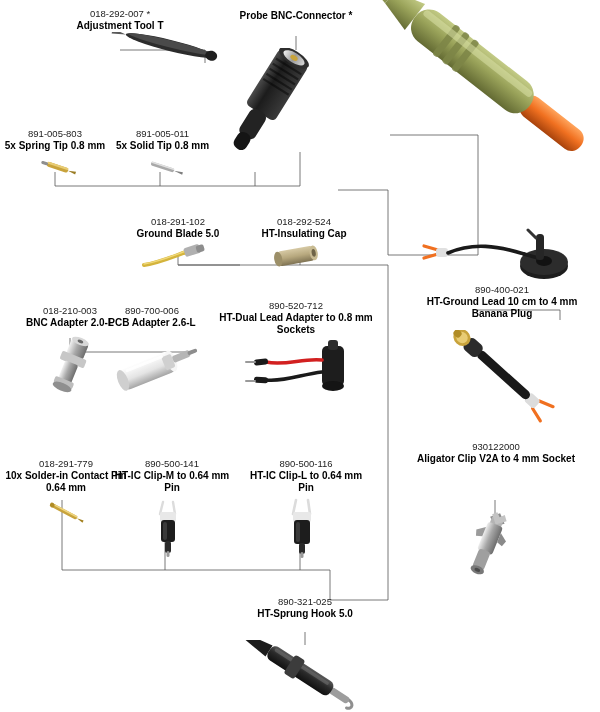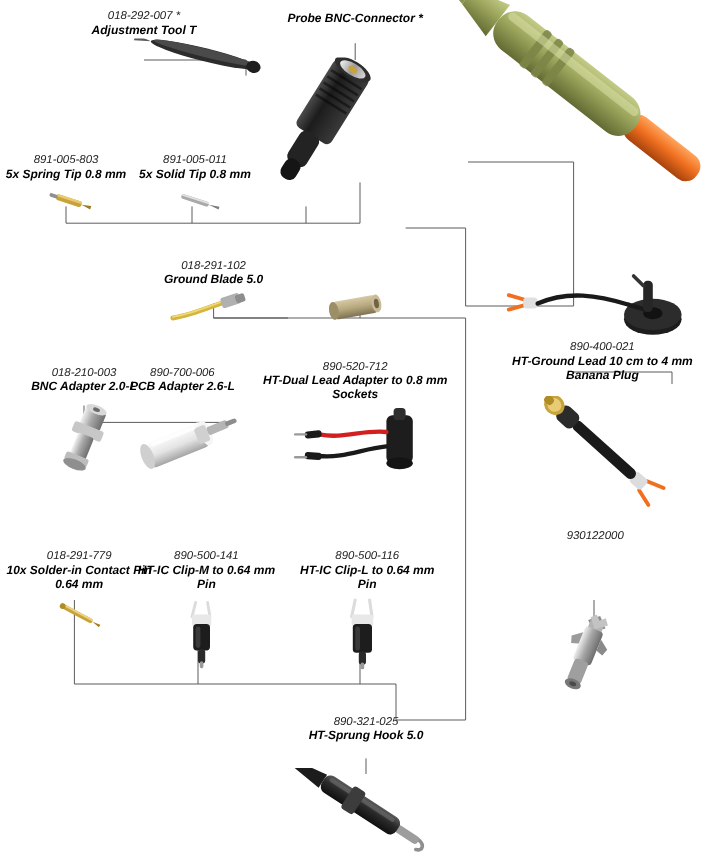--- a/index.html
+++ b/index.html
@@ -10,21 +10,20 @@
     width: 600px;
     height: 712px;
     background: #ffffff;
     font-family: "Liberation Sans", sans-serif;
     overflow: hidden;
   }
   #stage {
     position: relative;
     width: 514px;
     height: 712px;
-    font-style: italic;
   }
   .labels {
     position: absolute;
     text-align: center;
     line-height: 1.25;
     color: #1a1a1a;
   }
   .code {
     font-size: 9.5px;
     font-weight: normal;
@@ -230,20 +229,24 @@
   </div>
   <svg class="art" style="left:140px; top:243px;" width="76" height="28" viewBox="0 0 76 28">
     <g>
       <path d="M4,22 C18,20 32,14 46,9" stroke="#d4b43c" stroke-width="4" fill="none" stroke-linecap="round"></path>
       <path d="M4,21 C18,19 32,13 46,8" stroke="#f0d878" stroke-width="1.4" fill="none" stroke-linecap="round"></path>
       <rect x="44" y="3" width="16" height="9" rx="2" fill="#b0b0b0" transform="rotate(-18 52 7)"></rect>
       <rect x="56" y="2" width="8" height="7" rx="2" fill="#8d8d8d" transform="rotate(-18 60 5)"></rect>
     </g>
   </svg>
 
+  <div class="labels" style="left:238px; top:216px; width:132px;">
+    <div class="code">018-292-524</div>
+    <div class="name">HT-Insulating Cap</div>
+  </div>
   <svg class="art" style="left:268px; top:243px;" width="62" height="26" viewBox="0 0 62 26">
     <defs>
       <linearGradient id="gTan" x1="0" y1="0" x2="0" y2="1">
         <stop offset="0%" stop-color="#d6c9a4"></stop>
         <stop offset="50%" stop-color="#b7a87e"></stop>
         <stop offset="100%" stop-color="#7e7252"></stop>
       </linearGradient>
     </defs>
     <g transform="rotate(-10 31 13)">
       <rect x="10" y="5" width="36" height="15" rx="3" fill="url(#gTan)"></rect>
@@ -380,20 +383,21 @@
       <rect x="11" y="14" width="18" height="10" rx="2" fill="#e8e8e8"></rect>
       <rect x="12" y="22" width="16" height="24" rx="3" fill="#1d1d1d"></rect>
       <rect x="14" y="24" width="4" height="20" rx="2" fill="#3a3a3a"></rect>
       <rect x="17" y="45" width="6" height="11" rx="2.5" fill="#2a2a2a"></rect>
       <rect x="18.5" y="54" width="3" height="6" rx="1.5" fill="#9a9a9a"></rect>
     </g>
   </svg>
 
   <div class="labels" style="left:410px; top:441px; width:172px;text-align:center;">
     <div class="code">930122000</div>
+    <div class="name wrap">Aligator Clip V2A to 4 mm Socket</div>
   </div>
   <svg class="art" style="left:452px; top:512px;" width="86" height="76" viewBox="0 0 86 76">
     <defs>
       <linearGradient id="gClip" x1="0" y1="0" x2="1" y2="0">
         <stop offset="0%" stop-color="#efefef"></stop>
         <stop offset="45%" stop-color="#a6a6a6"></stop>
         <stop offset="100%" stop-color="#6d6d6d"></stop>
       </linearGradient>
     </defs>
     <g transform="rotate(22 43 38)">

